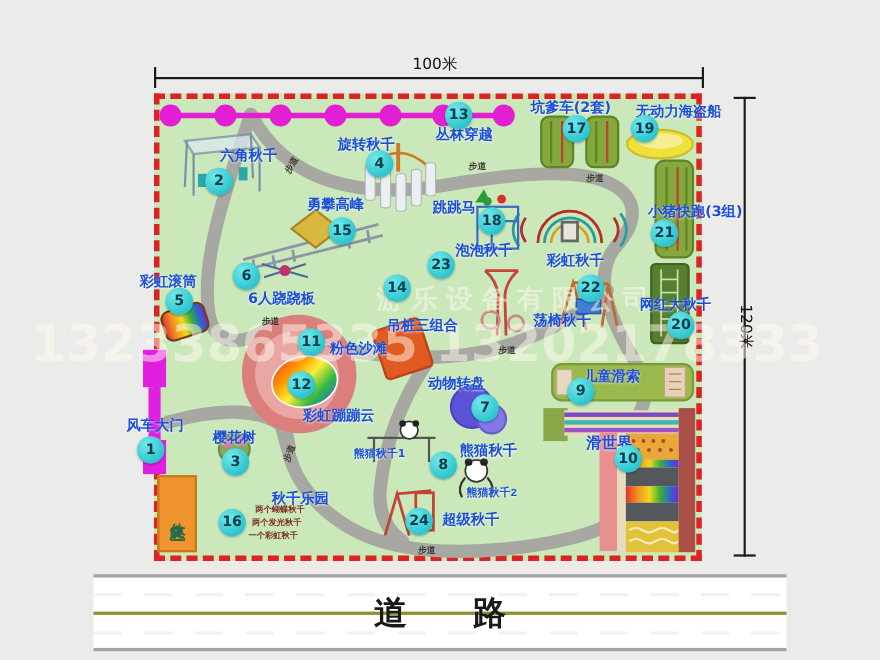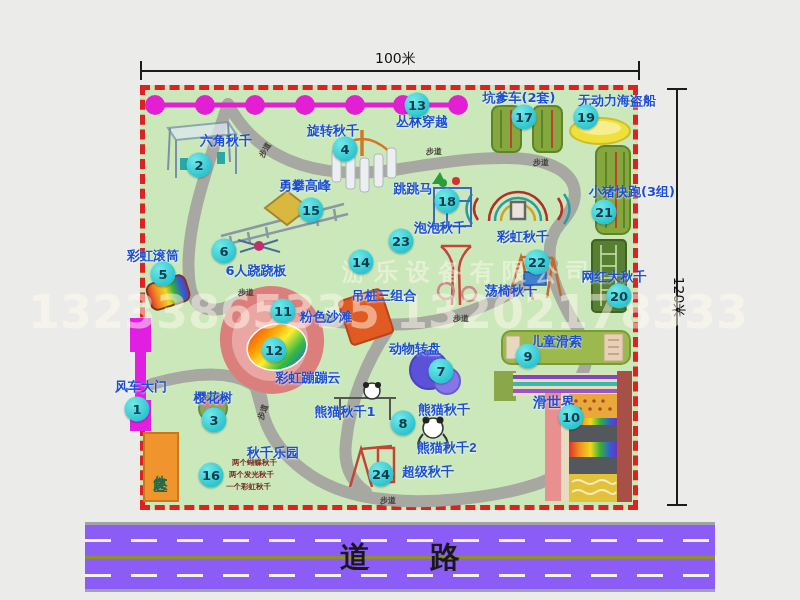--- a/index.html
+++ b/index.html
@@ -12,40 +12,40 @@
   
   #mapbg{position:absolute;left:140px;top:85px;width:498px;height:425px;
          box-sizing:border-box;border:5px dashed #dd2222;background:#cbe8ba;}
   svg.layer{position:absolute;left:0;top:0;pointer-events:none;}
   
   .dimline{position:absolute;background:#1b1b1b;}
   .dimlabel{position:absolute;font-size:14px;color:#111;font-weight:normal;white-space:nowrap;}
   
   .lbl{position:absolute;transform:translate(-50%,-50%);font-size:13px;font-weight:bold;
        color:#1d4ed8;white-space:nowrap;text-shadow:0 1px 2px rgba(255,255,255,.75);z-index:30;}
-  .lbl.sm{font-size:13px;}
+  .lbl.sm{font-size:10px;}
   .lbl.xs{font-size:7.5px;color:#7a2a22;transform:none;text-shadow:none;}
   .pl{position:absolute;font-size:8px;font-weight:bold;color:#3c3c34;z-index:30;
       transform:translate(-50%,-50%);white-space:nowrap;}
   .badge{position:absolute;transform:translate(-50%,-50%);width:25px;height:25px;border-radius:50%;
          background:radial-gradient(circle at 35% 30%,#72e9ea,#2cc4ce 72%);
          color:#093c4e;font-size:13px;font-weight:bold;display:flex;align-items:center;
          justify-content:center;box-shadow:0 1px 2px rgba(0,0,0,.3);z-index:31;}
   
   .restbox{position:absolute;left:143px;top:432px;width:36px;height:70px;background:#f0952e;
            border:2px solid #c87818;box-sizing:border-box;display:flex;align-items:center;
            justify-content:center;z-index:20;}
   .restbox span{writing-mode:vertical-rl;font-size:14px;font-weight:bold;color:#246b48;letter-spacing:2px;}
   
   .wm{position:absolute;color:rgba(255,250,238,.5);font-weight:bold;white-space:nowrap;z-index:25;
       pointer-events:none;}
   .wm.company{left:470px;top:272px;transform:translate(-50%,-50%);font-size:24px;letter-spacing:8px;}
   .wm.phone{left:388px;top:312px;transform:translate(-50%,-50%);font-size:46px;letter-spacing:0px;}
   
-  .road{position:absolute;left:85px;top:522px;width:630px;height:70px;background:#8b5cf6;
+  .road{position:absolute;left:85px;top:522px;width:630px;height:70px;background:#ffffff;
         border-top:3px solid #a2a2aa;border-bottom:3px solid #a2a2aa;box-sizing:border-box;z-index:10;}
   .road .dash{position:absolute;left:0;width:100%;height:3px;
         background:repeating-linear-gradient(90deg,#f2f2f2 0 26px,transparent 26px 46px);}
   .road .mid{position:absolute;left:0;top:31px;width:100%;height:3px;background:#8f8f2e;}
   .roadlabel{position:absolute;left:0;top:0;width:100%;height:100%;display:flex;align-items:center;
         justify-content:center;font-size:30px;font-weight:bold;color:#191919;
         letter-spacing:60px;padding-left:60px;box-sizing:border-box;}
 </style>
 </head>
 <body>

